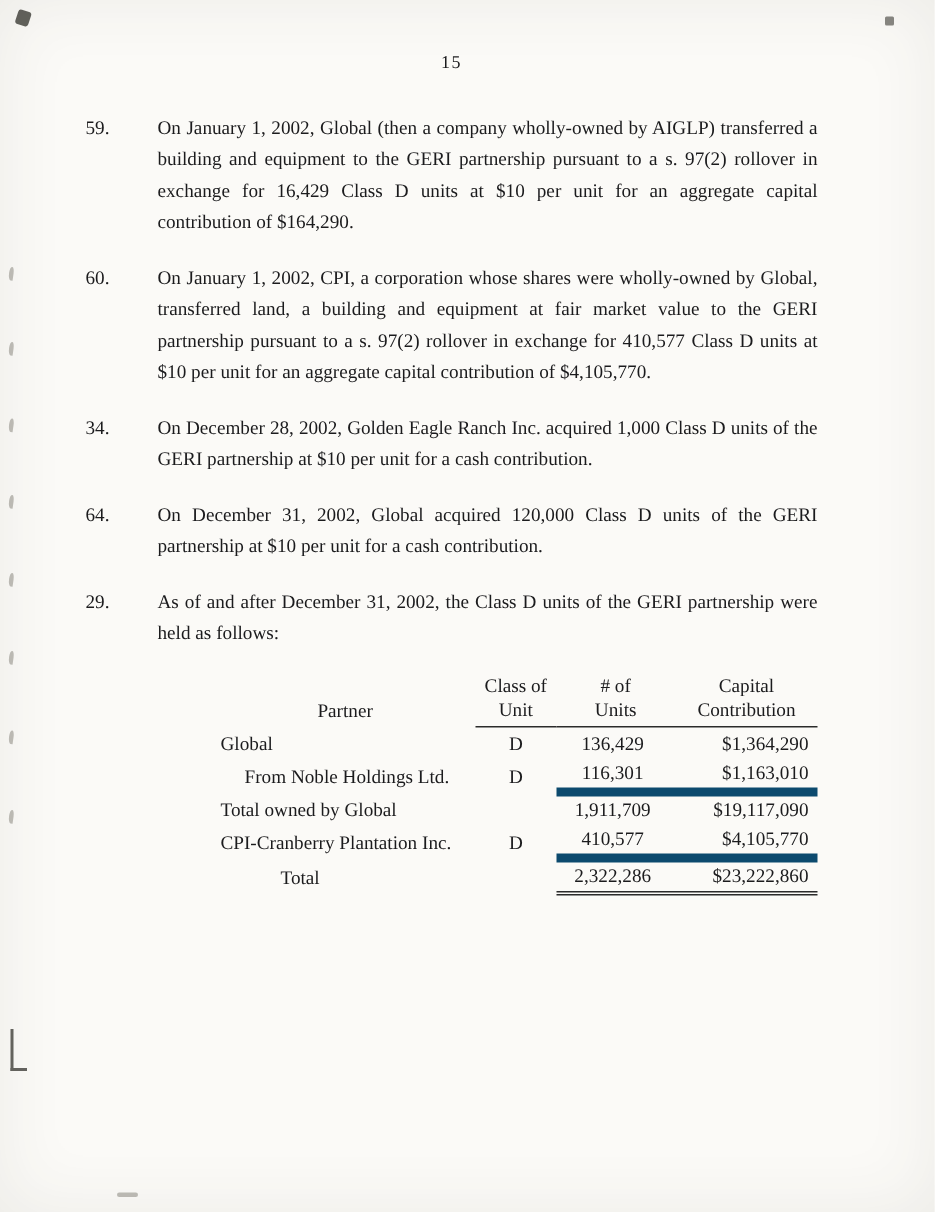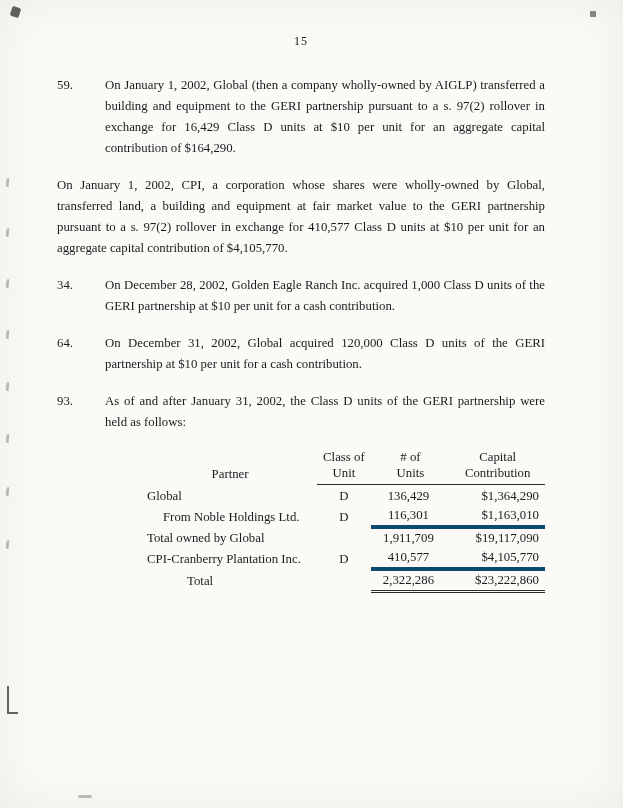--- a/index.html
+++ b/index.html
@@ -59,21 +59,21 @@
   .col-partner { width: 200px; }
   .col-class   { width: 58px; }
   .col-units   { width: 84px; }
   .col-contrib { width: 100px; }
   td.cell-partner { text-align: left; }
   td.cell-class   { text-align: center; }
   td.cell-units   { text-align: center; padding-right: 8px; }
   td.cell-contrib { text-align: right; padding-right: 6px; }
   td.indent-1 { padding-left: 20px; }
   td.indent-2 { padding-left: 44px; }
-  td.rule-bottom { border-bottom: 4px solid #0c4a6e; }
+  td.rule-bottom { border-bottom: 6px solid #0c4a6e; }
   td.rule-double { border-bottom: 3px double #2b2b2b; }
   
   .art { position: absolute; pointer-events: none; }
   .art-tl { left: 11px; top: 7px; width: 9px; height: 10px; background: #454540; border-radius: 2px; transform: rotate(18deg); opacity: .85; }
   .art-tr { left: 590px; top: 11px; width: 6px; height: 6px; background: #55544e; border-radius: 1px; opacity: .7; }
   .tick { left: 6px; width: 3px; height: 9px; background: #8a887f; border-radius: 50% 50% 0 60%; opacity: .55; transform: rotate(8deg); }
   .t1 { top: 178px; } .t2 { top: 228px; } .t3 { top: 279px; } .t4 { top: 330px; }
   .t5 { top: 382px; } .t6 { top: 434px; } .t7 { top: 487px; } .t8 { top: 540px; }
   .art-bl {
     left: 7px; top: 686px; width: 11px; height: 28px;
@@ -88,38 +88,39 @@
 <div class="page">
 
   <div class="page-number">15</div>
 
   <div class="para">
     <span class="pnum">59.</span>
     <span class="ptext">On January 1, 2002, Global (then a company wholly-owned by AIGLP) transferred a building and equipment to the GERI partnership pursuant to a s. 97(2) rollover in exchange for 16,429 Class D units at $10 per unit for an aggregate capital contribution of $164,290.</span>
   </div>
 
   <div class="para">
+    <span class="pnum">60.</span>
     <span class="ptext">On January 1, 2002, CPI, a corporation whose shares were wholly-owned by Global, transferred land, a building and equipment at fair market value to the GERI partnership pursuant to a s. 97(2) rollover in exchange for 410,577 Class D units at $10 per unit for an aggregate capital contribution of $4,105,770.</span>
   </div>
 
   <div class="para">
     <span class="pnum">34.</span>
     <span class="ptext">On December 28, 2002, Golden Eagle Ranch Inc. acquired 1,000 Class D units of the GERI partnership at $10 per unit for a cash contribution.</span>
   </div>
 
 
 
   <div class="para">
     <span class="pnum">64.</span>
     <span class="ptext">On December 31, 2002, Global acquired 120,000 Class D units of the GERI partnership at $10 per unit for a cash contribution.</span>
   </div>
 
   <div class="para">
-    <span class="pnum">93.</span>
-    <span class="ptext">As of and after January 31, 2002, the Class D units of the GERI partnership were held as follows:</span>
+    <span class="pnum">29.</span>
+    <span class="ptext">As of and after December 31, 2002, the Class D units of the GERI partnership were held as follows:</span>
   </div>
 
   <div class="table-wrap">
     <table class="units-table">
       <thead>
         <tr>
           <th class="col-partner">Partner</th>
           <th class="col-class hline">Class of
 Unit</th>
           <th class="col-units hline"># of

